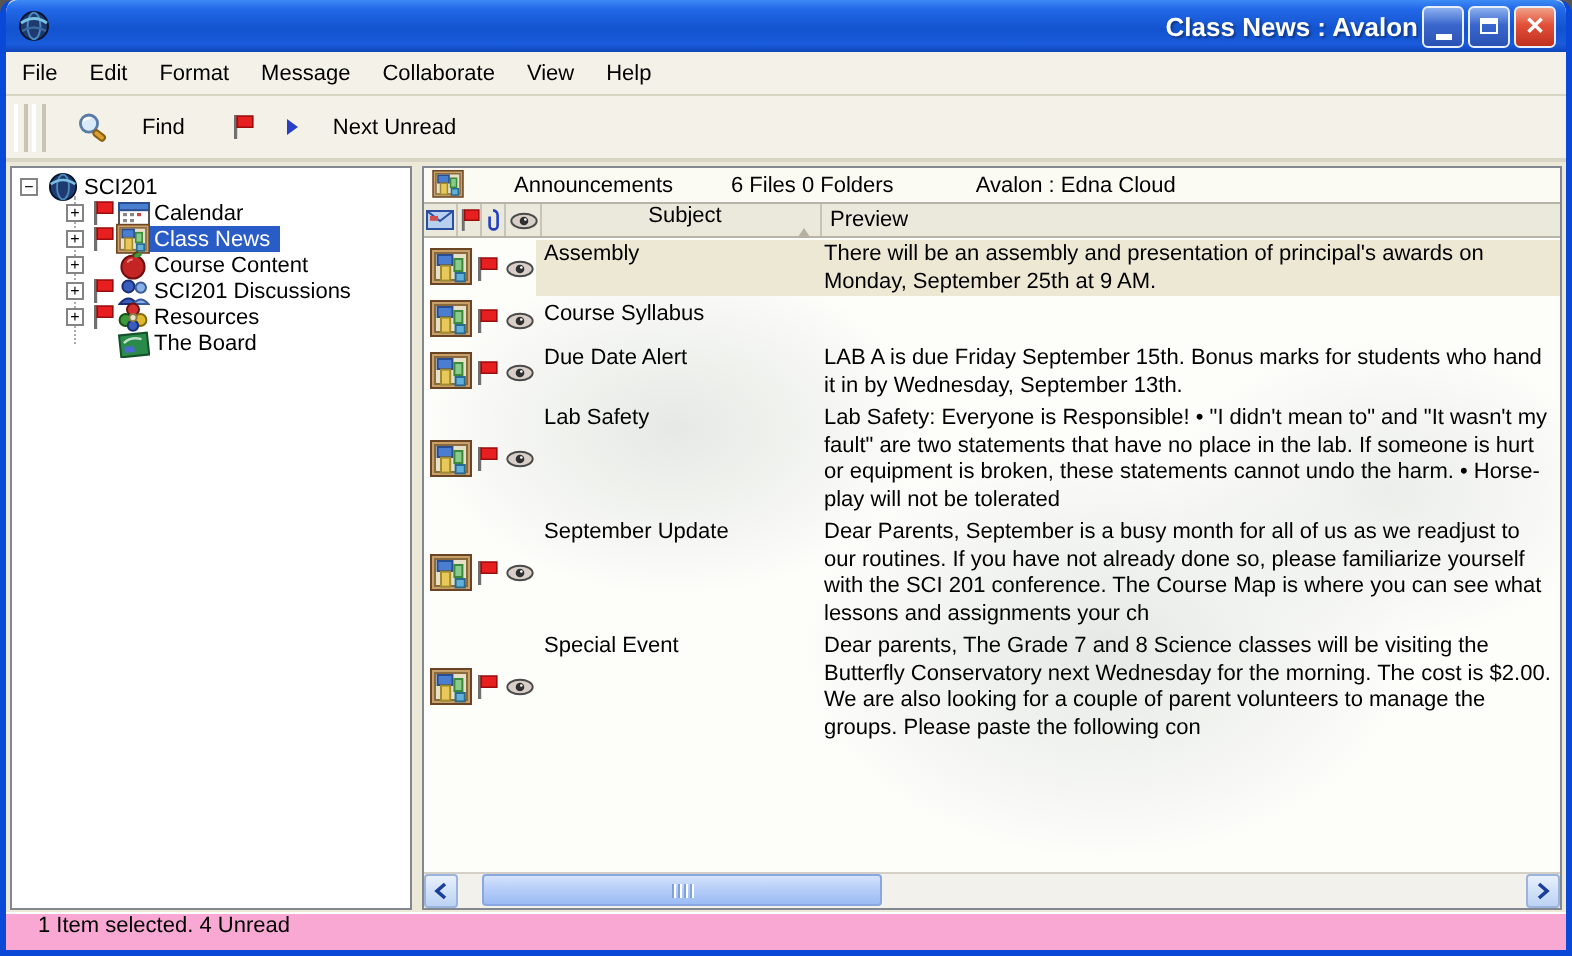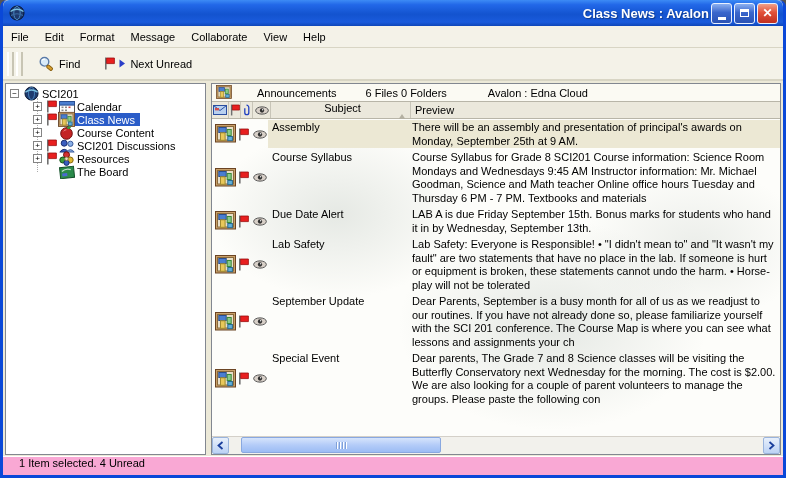--- a/index.html
+++ b/index.html
@@ -21,21 +21,21 @@
   .glyph-close{color:#fff;font-size:12px;font-weight:bold;line-height:1;}
   
   .menubar{height:21px;flex:0 0 21px;display:flex;align-items:center;background:#f4f2e8;
     border-bottom:1px solid #d8d5c4;font-size:11px;color:#000;}
   .menu-item{padding:3px 8px;cursor:default;}
   
   .toolbar{height:31px;flex:0 0 31px;display:flex;align-items:center;background:#f4f2e8;
     border-bottom:2px solid #d8d5c4;}
   .grip{width:3px;height:24px;border-left:2px solid #fff;border-right:2px solid #c8c5b4;margin:0 2px 0 4px;}
   .grip2{width:3px;height:24px;border-left:2px solid #fff;border-right:2px solid #c8c5b4;margin-right:10px;}
-  .tool-btn{display:flex;align-items:center;gap:4px;font-size:11px;padding:3px 5px;margin-right:14px;cursor:default;}
+  .tool-btn{display:flex;align-items:center;gap:16px;font-size:11px;padding:3px 5px;margin-right:14px;cursor:default;}
   
   .main{flex:1;display:flex;padding:2px 2px 1px 2px;min-height:0;}
   .tree-panel{width:201px;flex:0 0 201px;background:#fff;border:1px solid #828790;
     box-sizing:border-box;padding:3px 0 0 0;overflow:hidden;font-size:11px;}
   .splitter{width:5px;flex:0 0 5px;}
   .right-panel{flex:1;background:#fff;border:1px solid #828790;box-sizing:border-box;
     display:flex;flex-direction:column;min-width:0;overflow:hidden;}
   
   .tree-row{display:flex;align-items:center;height:13px;white-space:nowrap;}
   .tree-root-row{padding-left:4px;}
@@ -411,21 +411,20 @@
             <span class="eye-cell">
               <span>
                 <svg class="i" width="14" height="9" viewBox="0 0 15 9">
                   <ellipse cx="7.5" cy="4.5" rx="6.8" ry="3.9" fill="#d8d0c8" stroke="#4a4a4a"></ellipse>
                   <circle cx="7.5" cy="4.5" r="2.3" fill="#303030"></circle>
                   <circle cx="8.2" cy="3.7" r="0.7" fill="#fff"></circle>
                 </svg>
               </span>
             </span>
             <span class="subject-cell">Course Syllabus</span>
-            <span class="preview-cell">Course Syllabus for Grade 8 SCI201  Course information: Science Room Mondays and Wednesdays 9:45 AM  Instructor information: Mr. Michael Goodman, Science and Math teacher Online office hours Tuesday and Thursday 6 PM - 7 PM. Textbooks and materials</span>
           </div>
           <div class="msg-row">
             <span class="icon-cell">
               <span>
                 <svg class="i" width="21" height="20" viewBox="0 0 21 20">
                   <rect x="0.5" y="0.5" width="20" height="17.5" fill="#c8a06a" stroke="#6b4423"></rect>
                   <rect x="2.5" y="2.5" width="16" height="13.5" fill="#e8dfc8" stroke="#8a6a3c"></rect>
                   <rect x="3.8" y="3.5" width="7.4" height="5" fill="#4a7ed0" stroke="#2a4e90"></rect>
                   <rect x="5.5" y="8.8" width="4.6" height="7.5" fill="#e8c85a" stroke="#a08a30"></rect>
                   <rect x="12.2" y="5.5" width="4" height="6" fill="#8aca8a" stroke="#3a8a3a"></rect>

